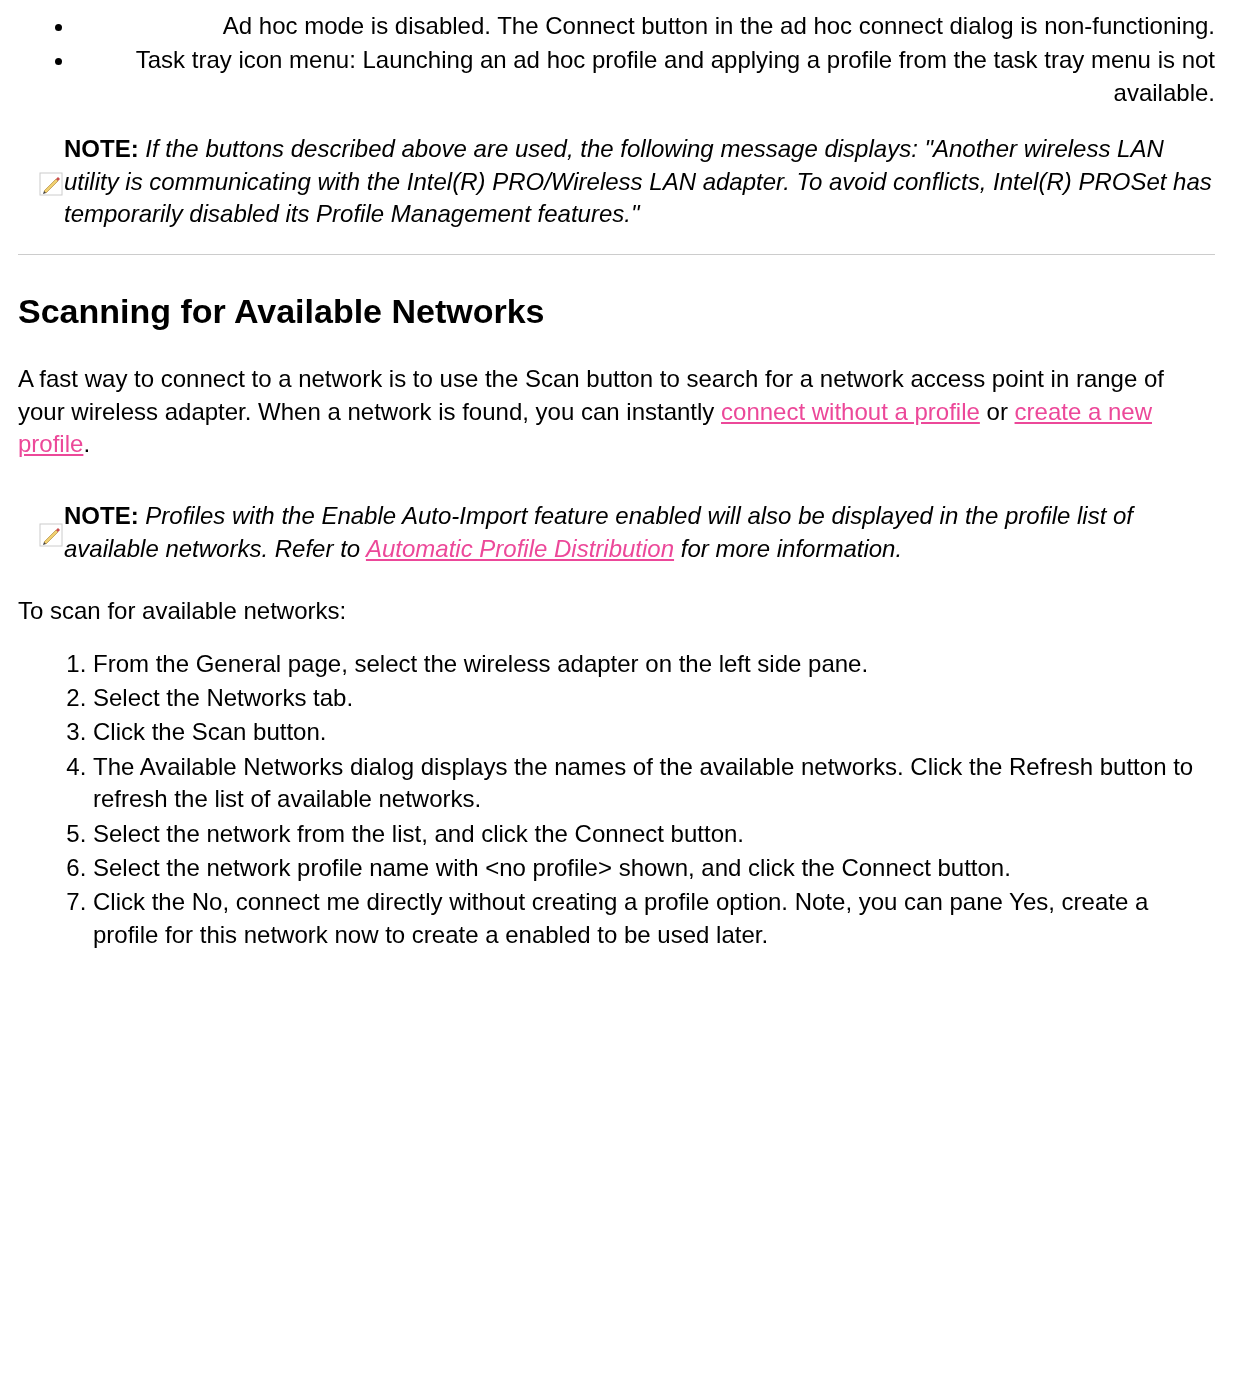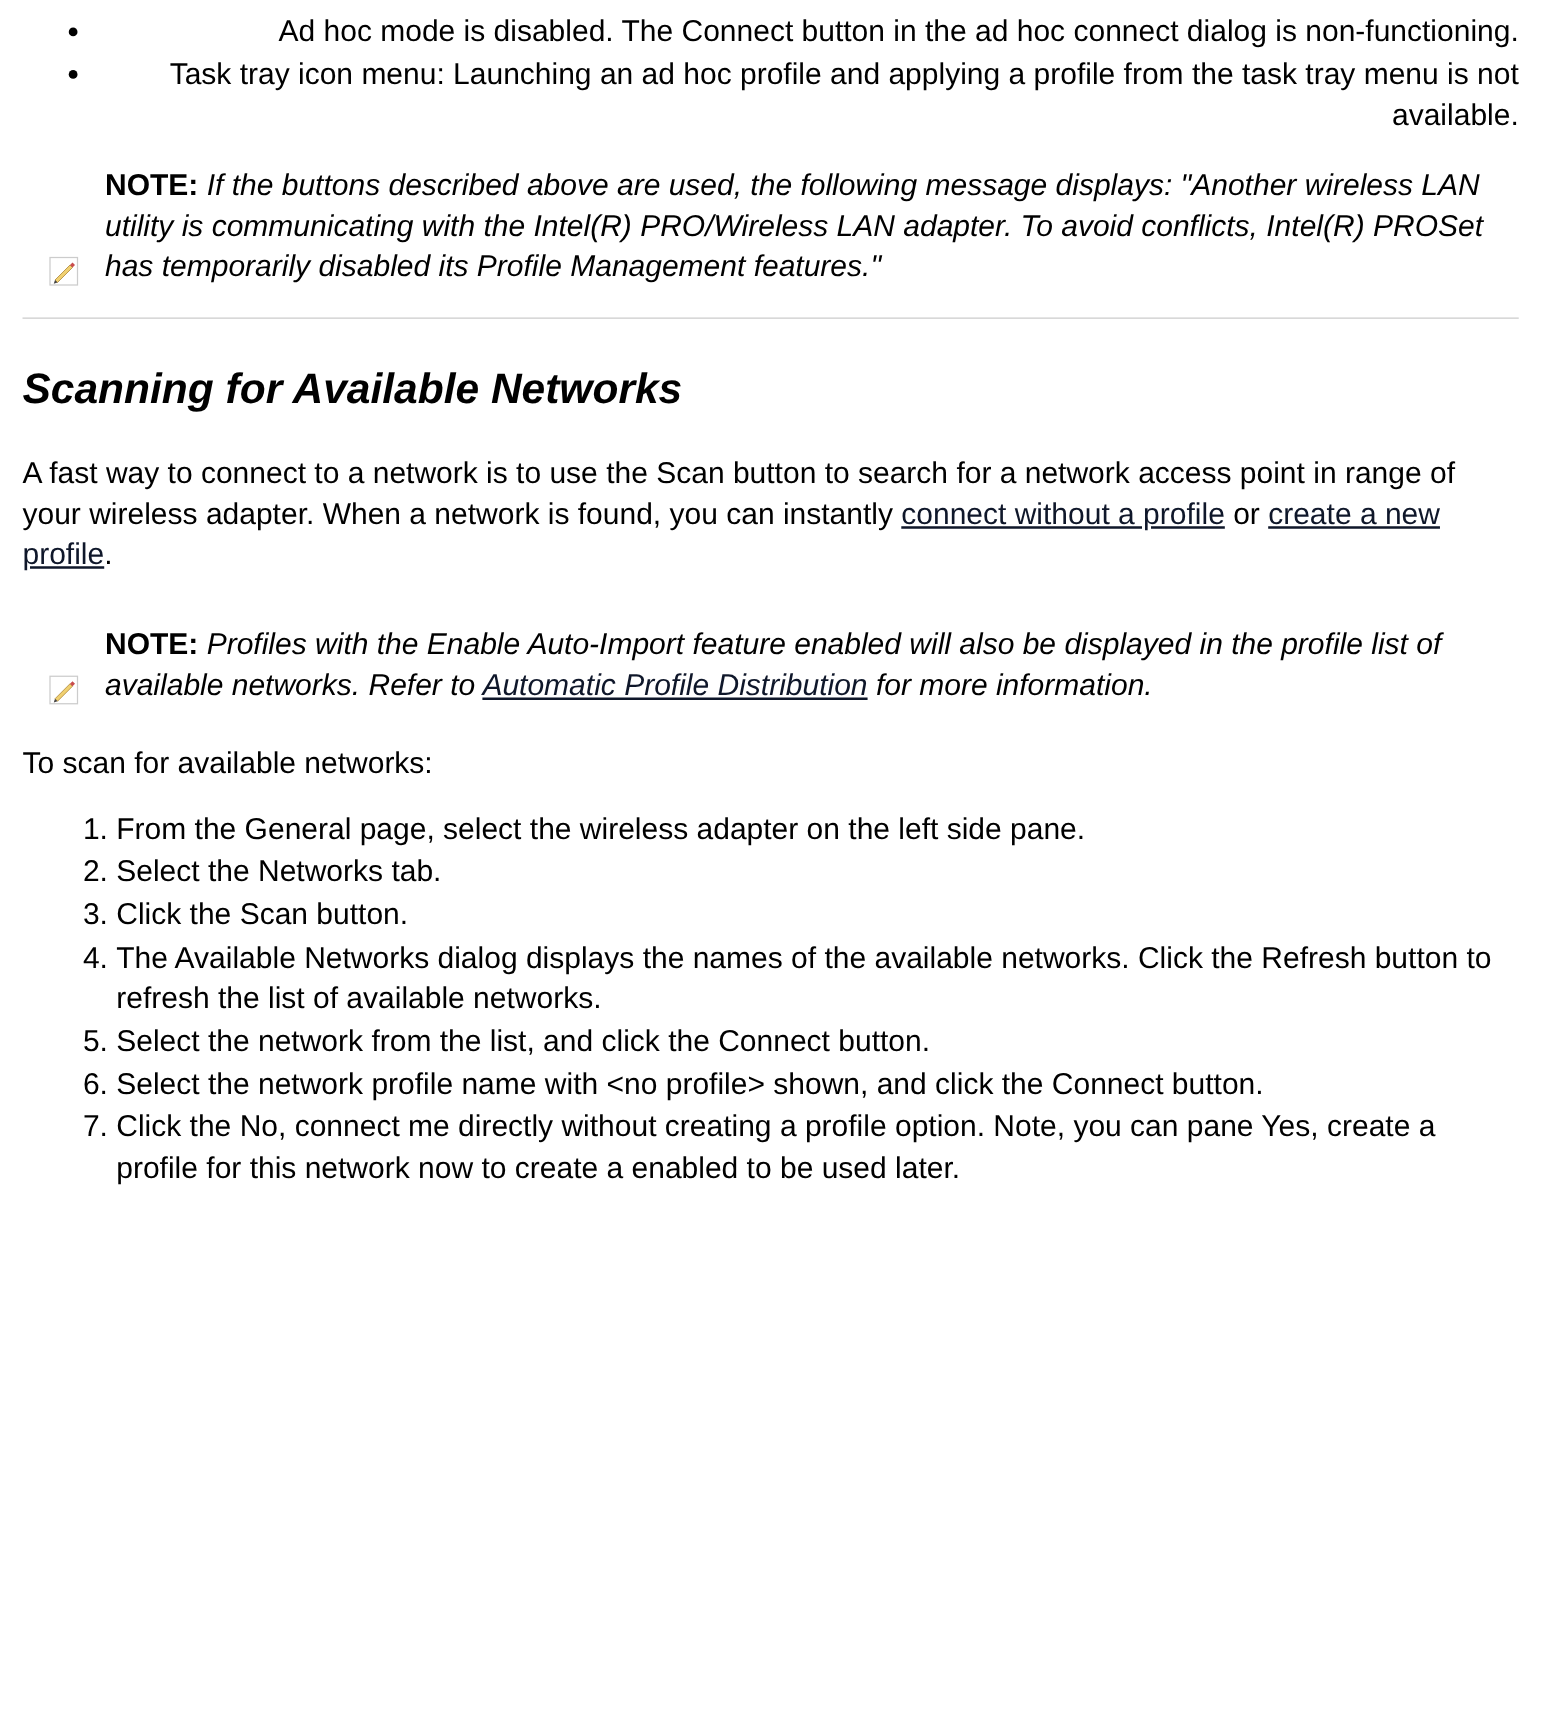--- a/index.html
+++ b/index.html
@@ -15,22 +15,22 @@
       list-style-type: disc;
       margin: 0 0 22px 0;
       padding-left: 58px;
       text-align: right;
     }
     ul.top-bullets li {
       margin-bottom: 2px;
     }
     .note-row {
       display: flex;
-      align-items: flex-end;
-      gap: 20px;
+      align-items: center;
+      gap: 0;
       padding-left: 20px;
       margin: 24px 0;
     }
     .note-icon {
       flex: 0 0 auto;
       width: 26px;
       height: 26px;
       margin-top: 4px;
       position: relative;
     }
@@ -46,27 +46,26 @@
     }
     hr.divider {
       border: none;
       border-top: 1px solid #ccc;
       margin: 18px 0 34px 0;
     }
     h2.section-heading {
       font-size: 34px;
       font-weight: bold;
       margin: 0 0 28px 0;
-      font-style: italic;
     }
     p.intro-paragraph {
       margin: 0 0 40px 0;
     }
     a.doc-link {
-      color: #0f172a;
+      color: #ec4899;
       text-decoration: underline;
     }
     p.scan-lead {
       margin: 30px 0 20px 0;
     }
     ol.steps {
       margin: 11px;
       padding-left: 64px;
     }
     ol.steps li {

